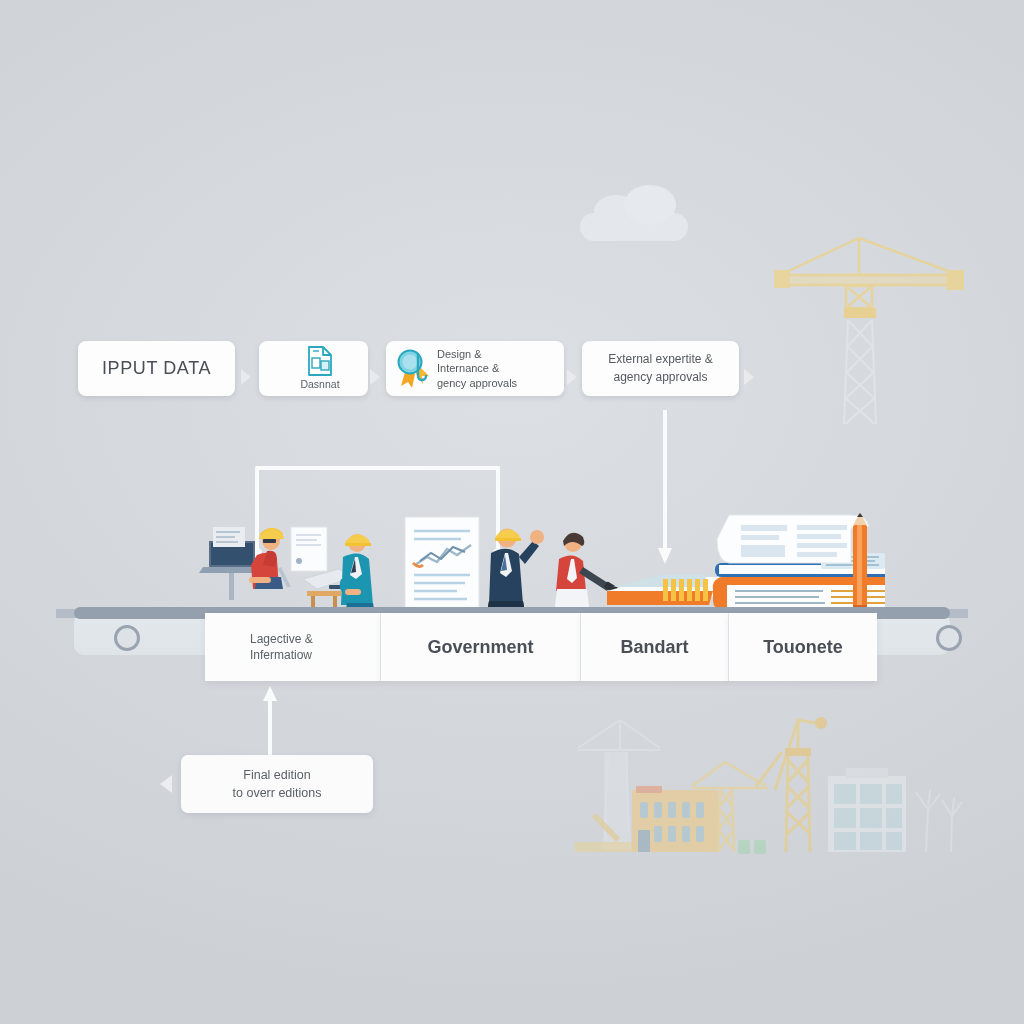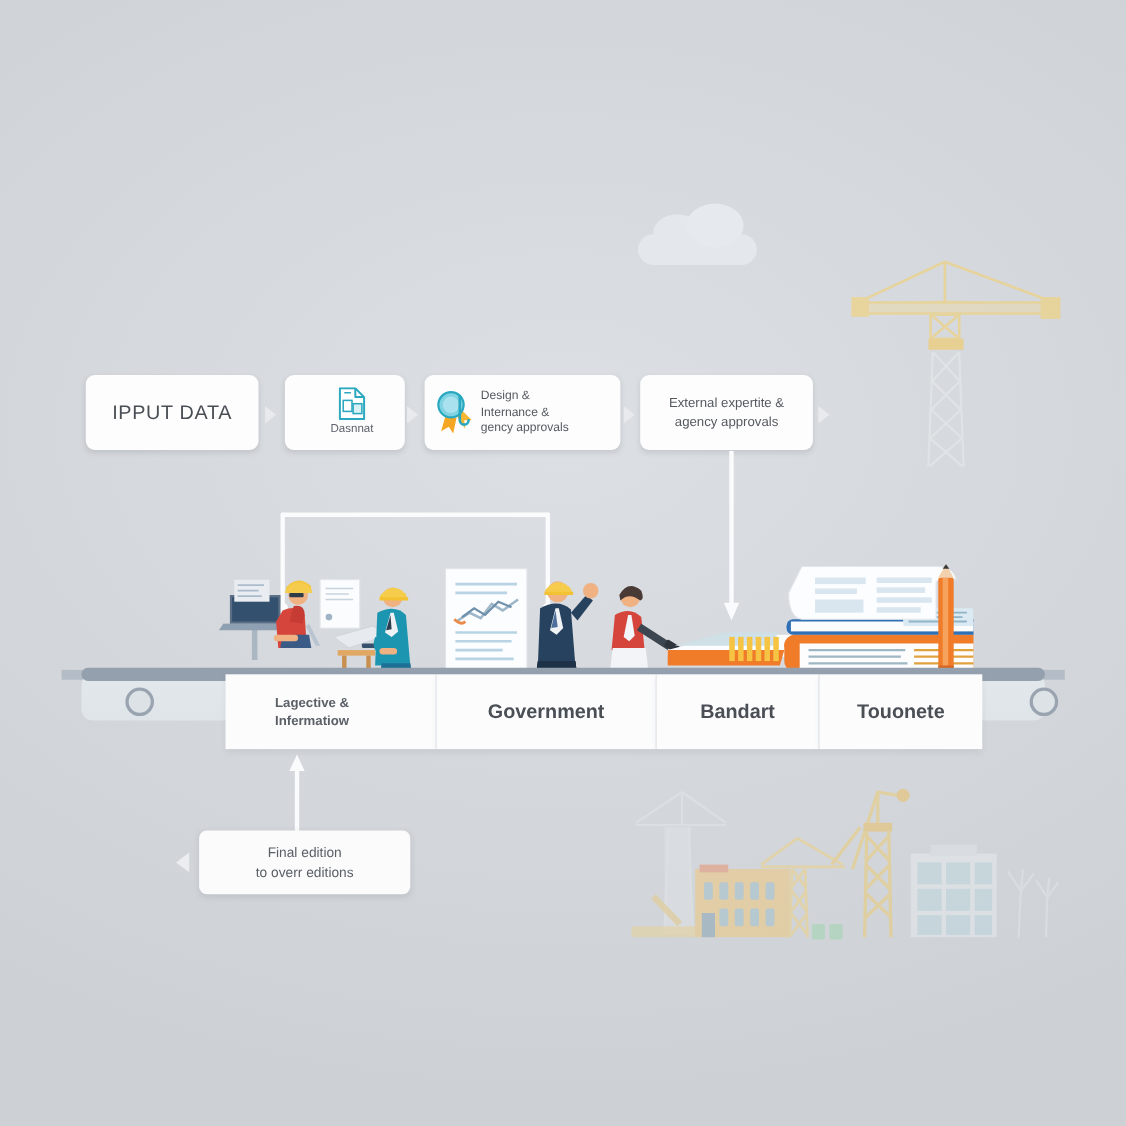--- a/index.html
+++ b/index.html
@@ -21,21 +21,21 @@
   .cloud .c2{position:absolute;left:14px;bottom:14px;width:44px;height:32px;background:#e4e7eb;border-radius:50%;}
   .cloud .c3{position:absolute;left:44px;bottom:16px;width:52px;height:40px;background:#e6e9ed;border-radius:50%;}
 
   .crane-big{position:absolute;left:760px;top:228px;width:220px;height:200px;opacity:.55;}
 
   .cityscape{position:absolute;left:560px;top:690px;width:420px;height:180px;opacity:.45;}
 
   
   .flowrow{position:absolute;left:78px;top:341px;width:700px;height:68px;}
   .card{
-    position:absolute;top:0;height:68px;
+    position:absolute;top:0;height:55px;
     background:#fdfdfd;border-radius:8px;
     box-shadow:0 2px 5px rgba(90,100,115,.16);
     display:flex;align-items:center;box-sizing:border-box;
   }
   .card.c-a{left:0;width:157px;justify-content:center;}
   .card.c-b{left:181px;width:109px;flex-direction:column;justify-content:center;padding-left:13px;}
   .card.c-c{left:308px;width:178px;padding:0 8px 0 10px;gap:7px;}
   .card.c-d{left:504px;width:157px;justify-content:center;padding:3px 10px;}
 
   .card-title{
@@ -89,21 +89,21 @@
   .belt .roller.r{left:880px;}
 
   .segrow{position:absolute;left:205px;top:613px;width:663px;height:68px;display:flex;}
   .seg{
     position:relative;flex:0 0 auto;height:68px;background:#fcfcfd;
     border-right:1px solid #e4e7eb;box-sizing:border-box;
     display:flex;align-items:center;justify-content:center;
     box-shadow:0 3px 6px rgba(100,110,125,.12);
   }
   .seg:last-child{border-right:none;}
-  .seg.s1{width:192px;justify-content:flex-start;padding-left:45px;font-weight:bold;}
+  .seg.s1{width:176px;justify-content:flex-start;padding-left:45px;}
   .seg.s2{width:200px;}
   .seg.s3{width:148px;}
   .seg.s4{width:148px;}
   .seg-label-strong{font-size:18px;font-weight:bold;color:#4a4f56;}
   .seg-label-small{font-size:12px;color:#5b6067;line-height:1.35;text-align:left;}
 
   
   .callout{
     position:absolute;left:181px;top:755px;width:192px;height:58px;
     background:#fbfbfc;border-radius:7px;

